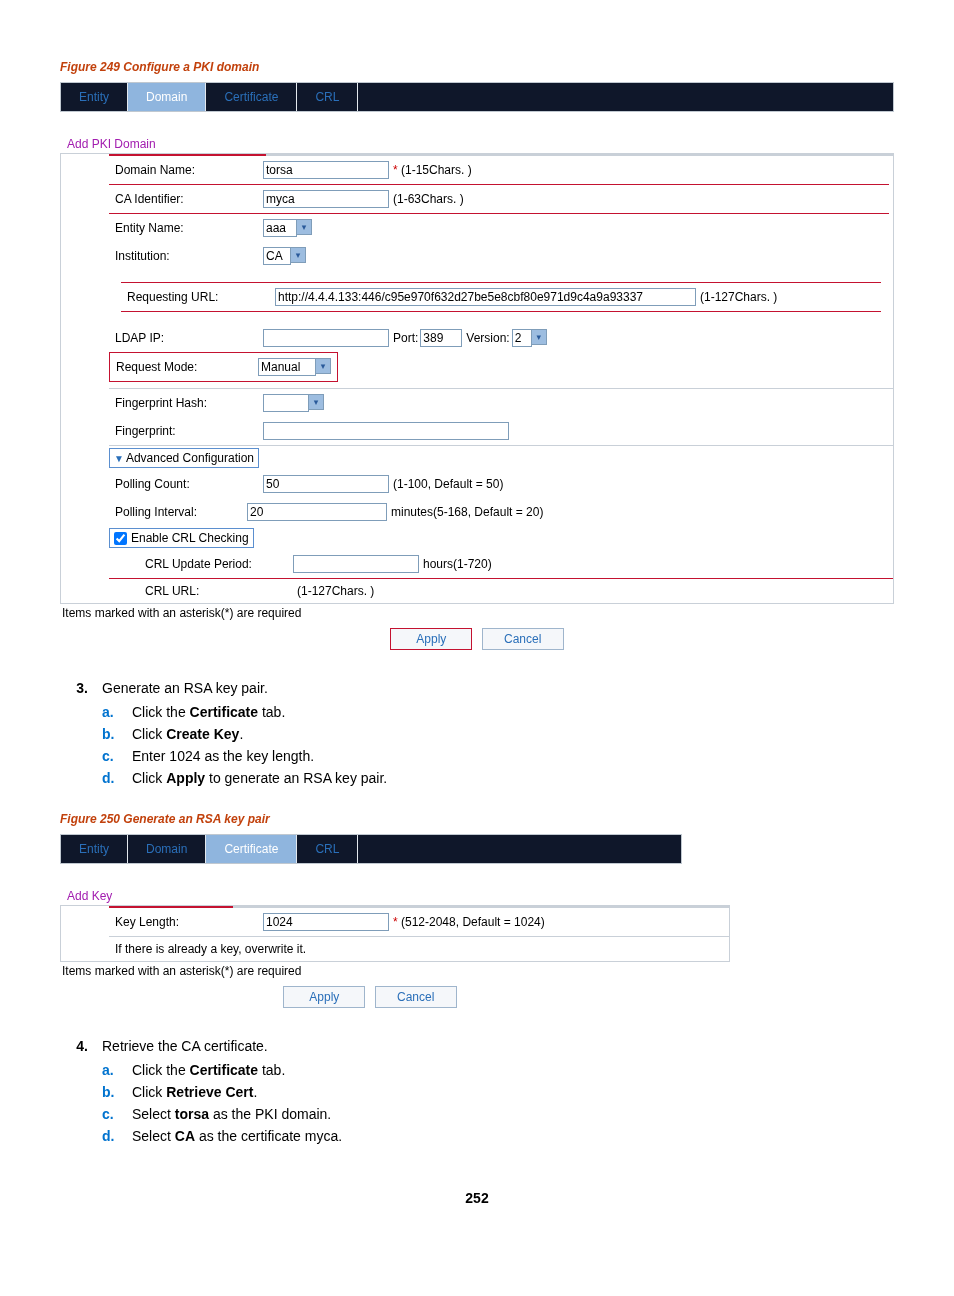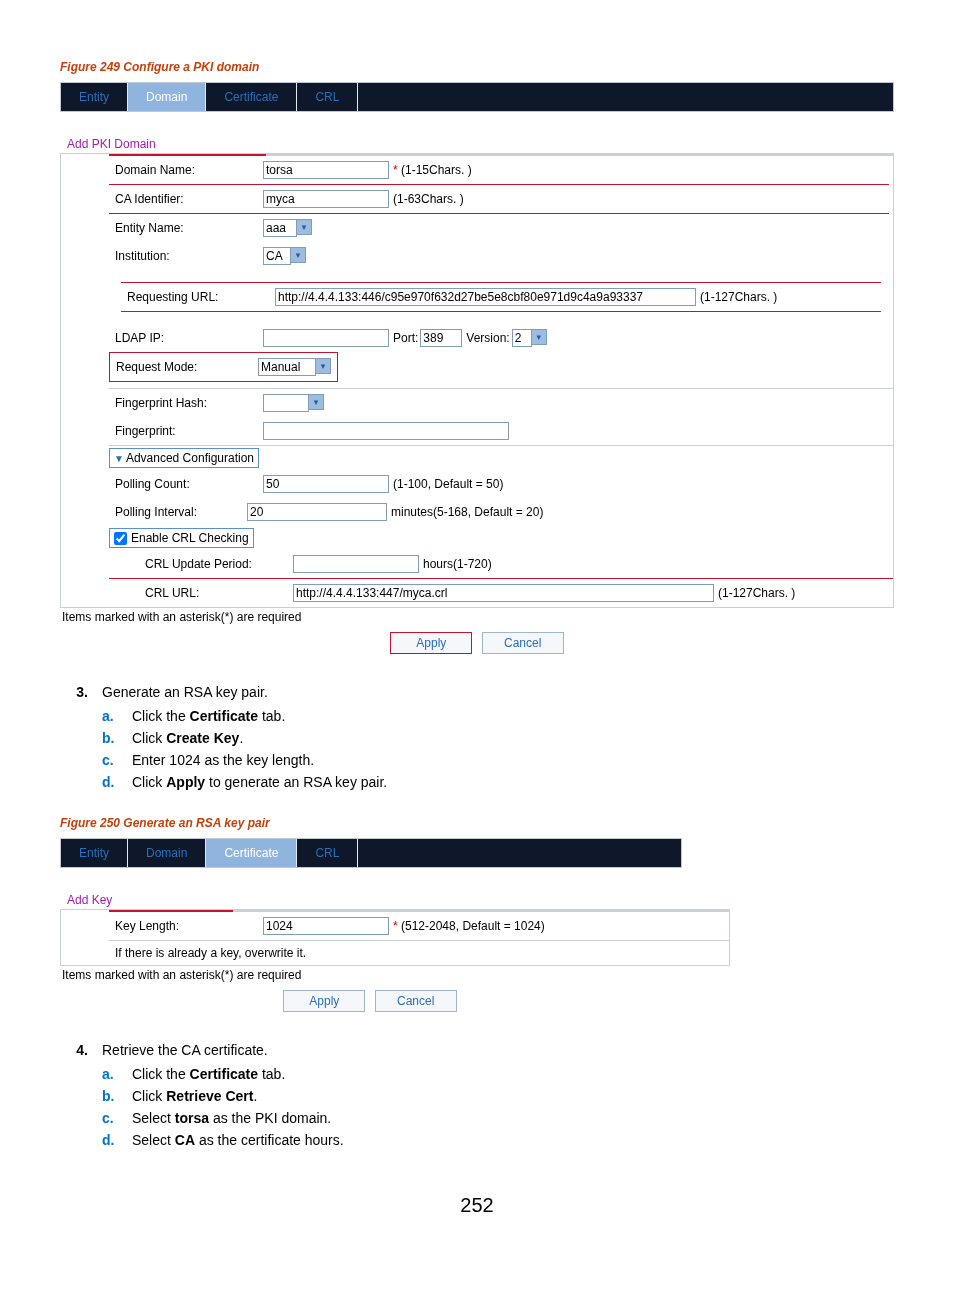--- a/index.html
+++ b/index.html
@@ -86,21 +86,21 @@
   }
   .btn.primary { border-color:#c41230; }
   .footnote { font-size:12px; margin:2px 0 4px 2px; }
   ol.inst { list-style:none; padding:0; margin:30px 0 0 0; }
   ol.inst > li { margin-bottom:12px; display:flex; }
   ol.inst .num { color:#000; font-weight:bold; width:28px; text-align:right; margin-right:14px; font-size:14px;}
   ol.inst .body { font-size:14px; }
   ol.sub { list-style:none; padding:0; margin:8px 0 0 0; }
   ol.sub li { display:flex; margin:6px 0; font-size:14px;}
   ol.sub .let { color:#0073cf; font-weight:bold; width:20px; margin-right:10px; }
-  .pagenum { text-align:center; margin-top:40px; font-size:20px;}
+  .pagenum { text-align:center; margin-top:40px; font-size:14px;font-weight:bold;}
   .chev { width:14px; height:14px; background:#9dbde0; display:inline-flex; align-items:center; justify-content:center; color:#2a5a9a; font-size:9px; border:1px solid #7f9db9; border-left:none; vertical-align:bottom;}
 </style>
 </head>
 <body>
 
 <div class="figure-title">Figure 249 Configure a PKI domain</div>
 
 <div class="tab-bar">
   <div class="tab">Entity</div>
   <div class="tab active">Domain</div>
@@ -213,21 +213,20 @@
   </div>
 
   <div class="row">
     <span class="label" style="padding-left:30px; width:148px">CRL Update Period:</span>
     <input class="txt" style="width: 120px;">
     <span class="hint">hours(1-720)</span>
   </div>
 
   <div class="row red-box" style="margin:0; border-left:none; border-right:none; border-bottom:none;">
     <span class="label" style="padding-left:30px; width:148px">CRL URL:</span>
-    <input class="txt" style="width: 415px;" value="http://4.4.4.133:447/myca.crl">
     <span class="hint">(1-127Chars. )</span>
   </div>
 </div>
 
 <div class="footnote">Items marked with an asterisk(*) are required</div>
 <div class="btn-row">
   <span class="btn primary">Apply</span>
   <span class="btn">Cancel</span>
 </div>
 
@@ -299,20 +298,20 @@
         <li>
             <span class="let">b.</span>
             <span><span>Click </span><b>Retrieve Cert</b><span>.</span></span>
           </li>
         <li>
             <span class="let">c.</span>
             <span><span>Select </span><b>torsa</b><span> as the PKI domain.</span></span>
           </li>
         <li>
             <span class="let">d.</span>
-            <span><span>Select </span><b>CA</b><span> as the certificate hours.</span></span>
+            <span><span>Select </span><b>CA</b><span> as the certificate myca.</span></span>
           </li>
       </ol>
     </div>
   </li>
 </ol>
 
 <div class="pagenum">252</div>
 
 </body></html>

